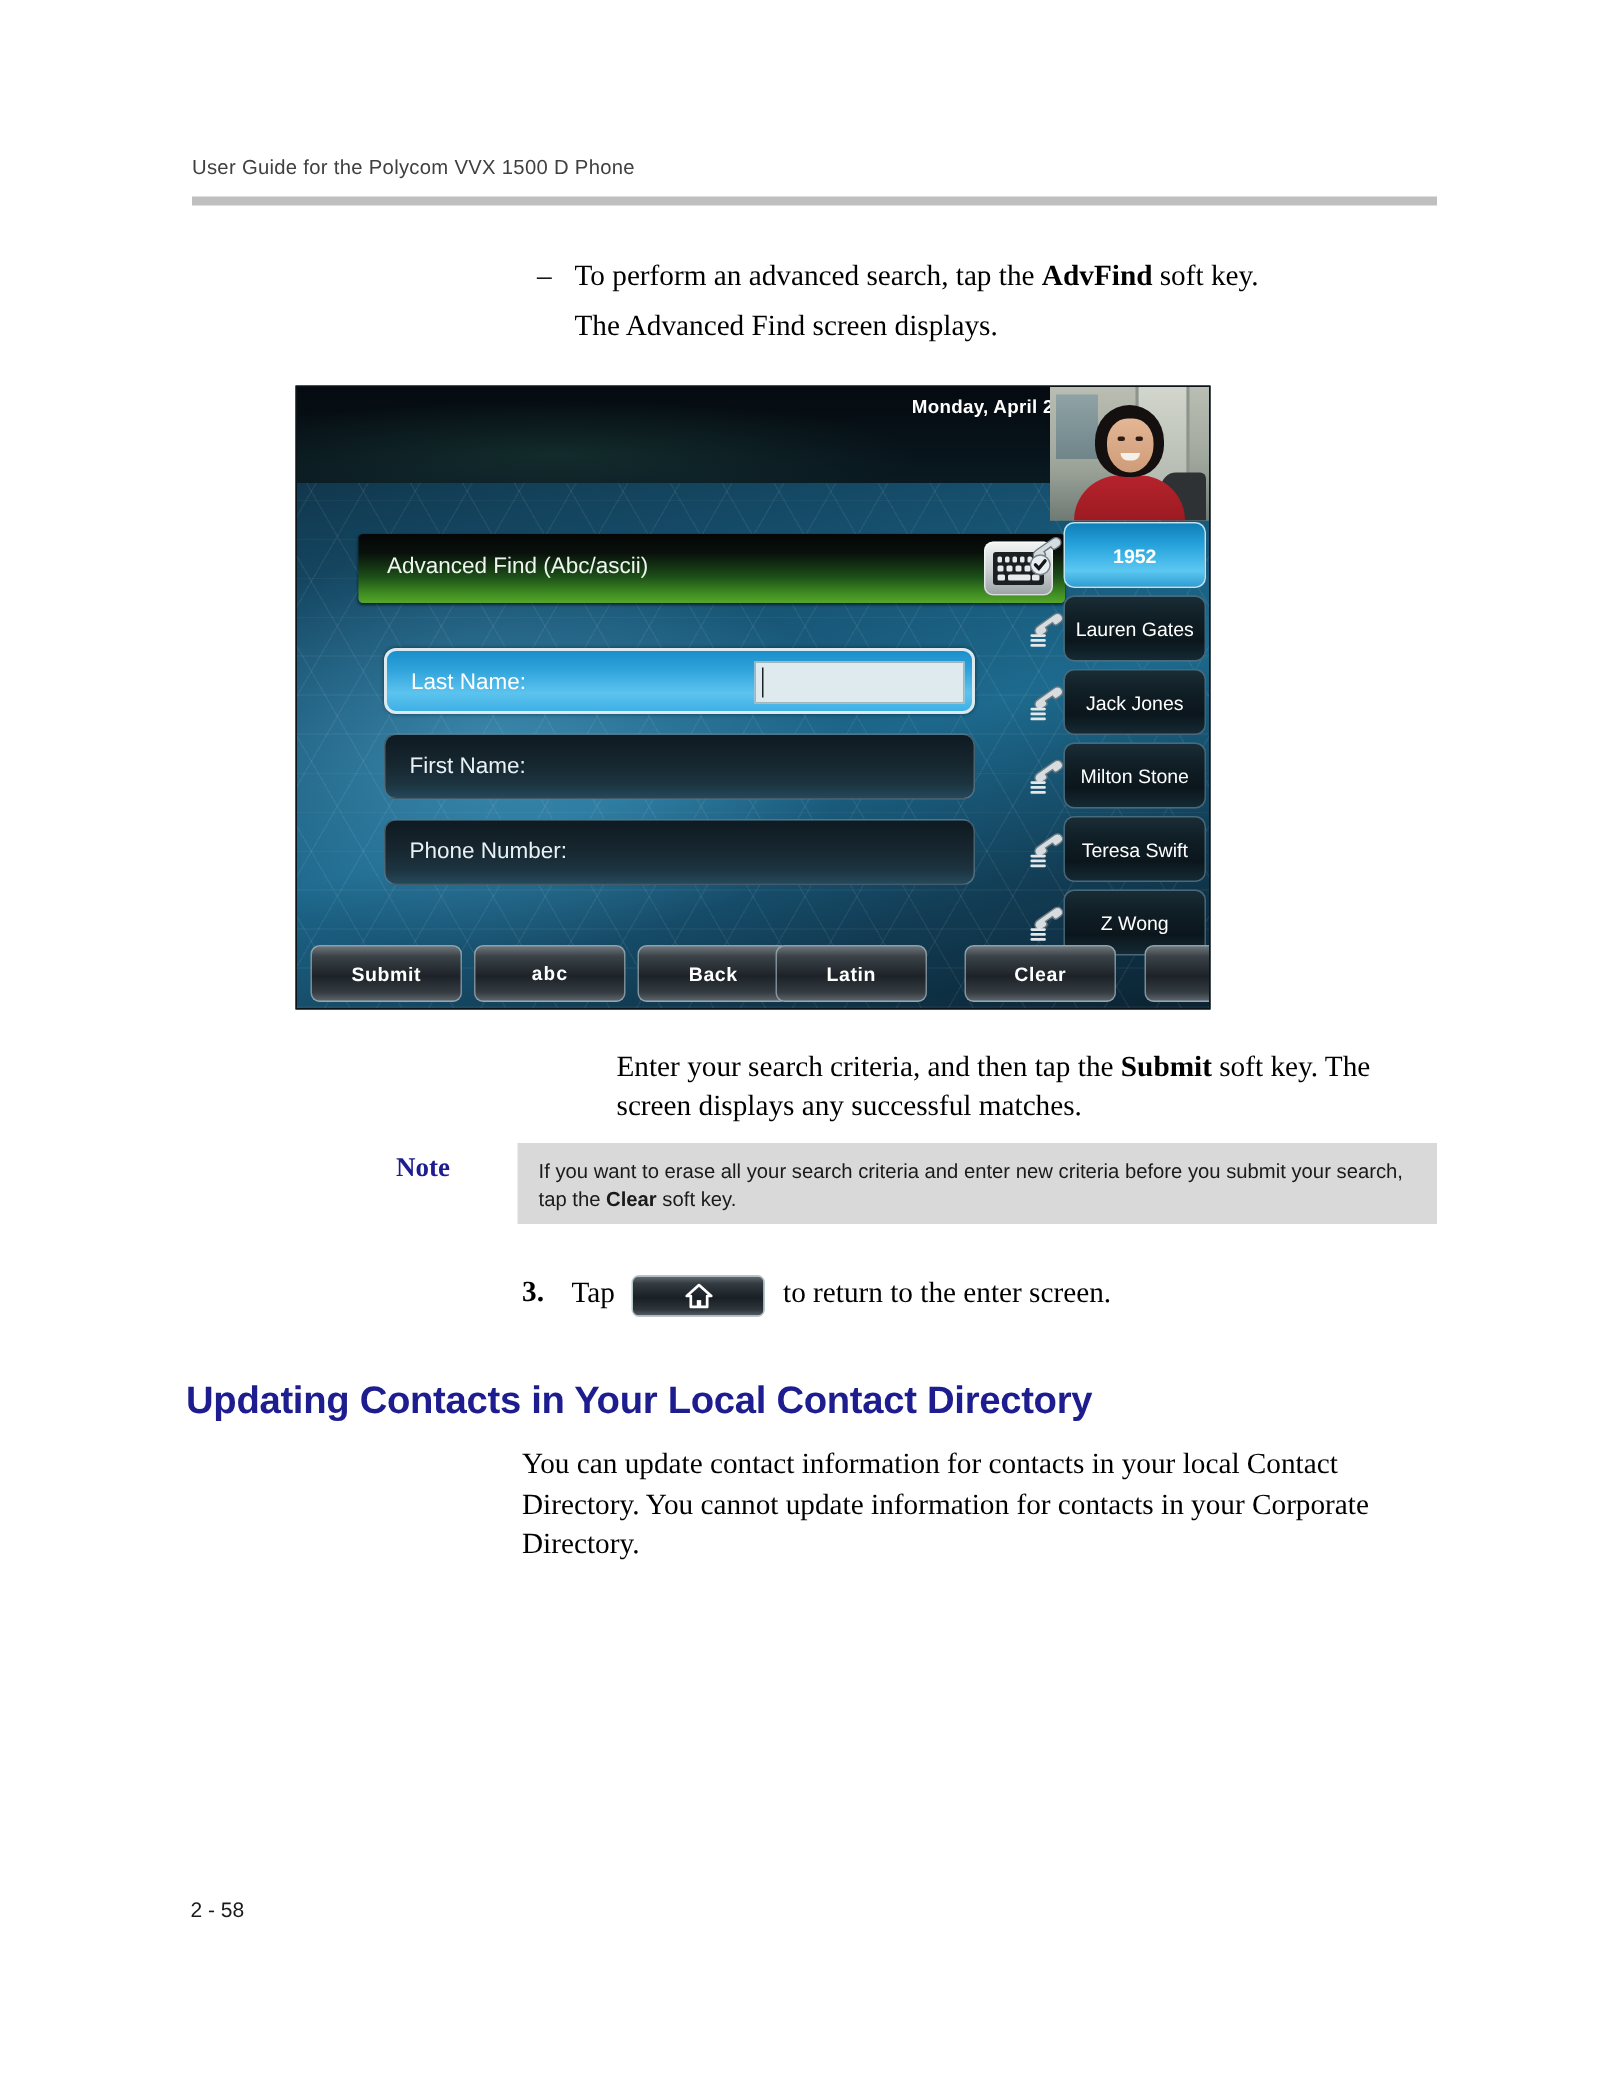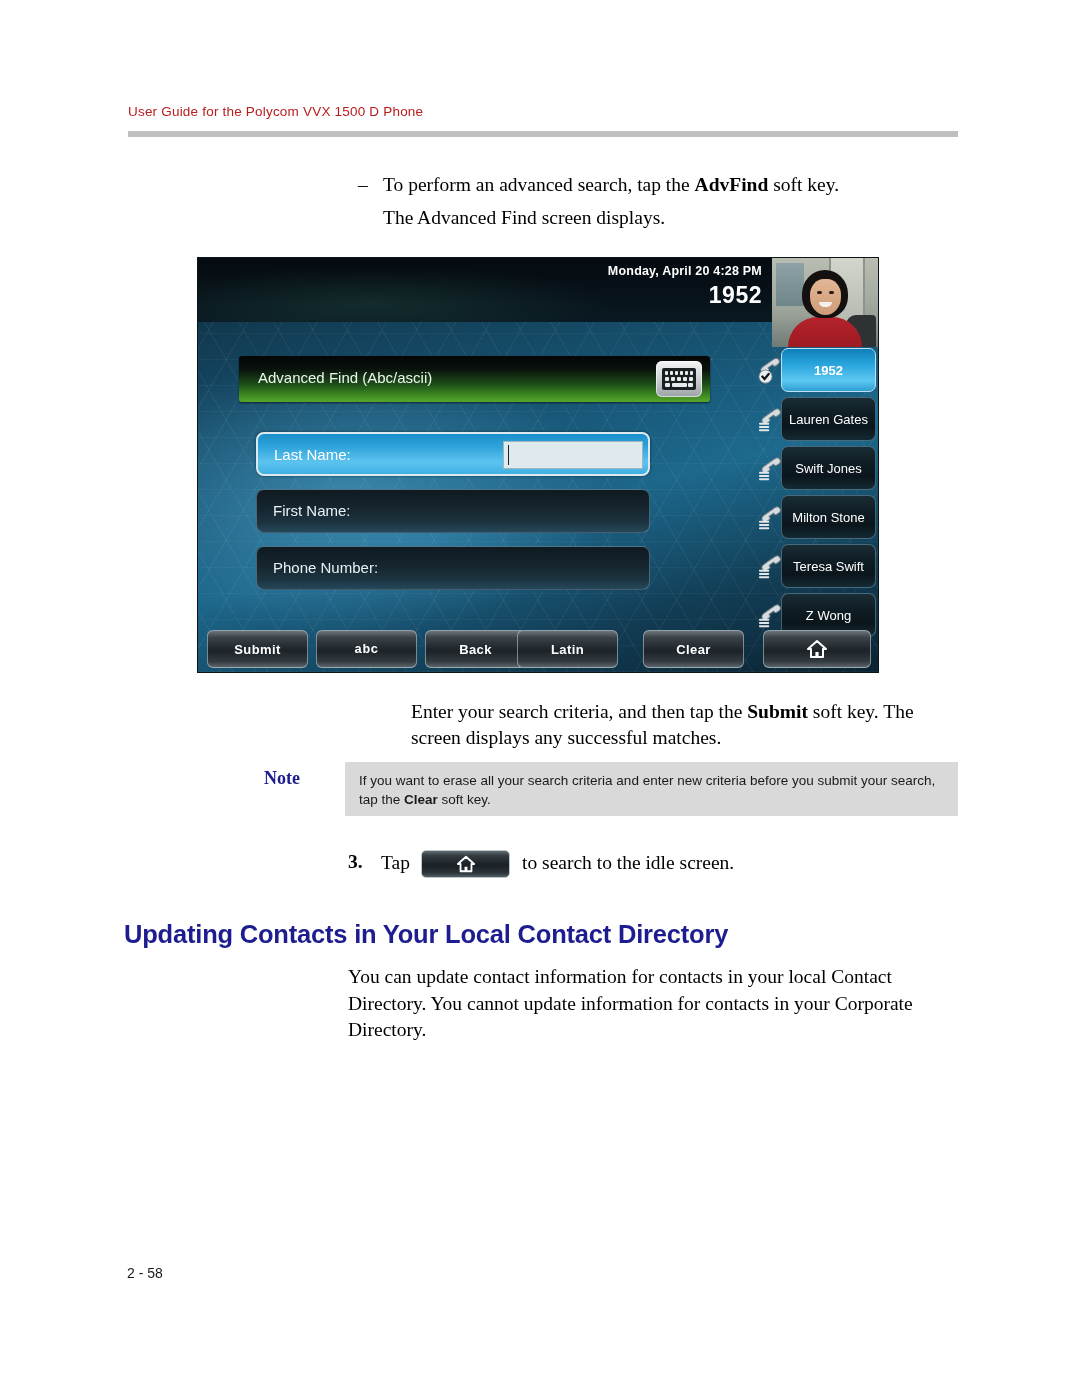--- a/index.html
+++ b/index.html
@@ -17,21 +17,21 @@
   }
 
   
   .doc-header {
     position: absolute;
     left: 128px;
     top: 104px;
     font-family: "Liberation Sans", sans-serif;
     font-size: 13.5px;
     letter-spacing: .2px;
-    color: #b91c1c;
+    color: #404040;
     white-space: nowrap;
   }
   .header-rule {
     position: absolute;
     left: 128px;
     top: 131px;
     width: 830px;
     height: 6px;
     background: #bfbfbf;
   }
@@ -55,21 +55,21 @@
     top: 0;
     font-size: 19.5px;
   }
   .bold { font-weight: bold; }
 
   
   .phone-shot {
     position: absolute;
     left: 197px;
     top: 257px;
-    width: 682px;
+    width: 610px;
     height: 416px;
     background: #0c1b24;
     overflow: hidden;
     border: 1px solid #0a1419;
     box-sizing: border-box;
     font-family: "Liberation Sans", sans-serif;
   }
   
   .wallpaper {
     position: absolute;
@@ -603,21 +603,21 @@
     </div>
 
     <div class="line-key">
       <svg class="handset-icon" viewBox="0 0 32 32">
         <g transform="rotate(-35 16 16)">
           <path d="M9 9 c5 0 10 0 14 0 c2.6 0 4.2 1.6 4.2 3.6 c0 2-1.7 3.4-3.6 3.4 l-2.4 0 c-1.4 0-2.2-.7-2.2-1.8 l0-1.2 l-6 0 l0 1.2 c0 1.1-.9 1.8-2.3 1.8 l-2.3 0 c-2 0-3.6-1.4-3.6-3.4 C4.8 10.6 6.4 9 9 9 z" fill="#d6dde0" stroke="#6e7a80" stroke-width="1"></path>
         </g>
         <path d="M2 21 h9 M2 24.5 h9 M2 28 h9" stroke="#e2e8ea" stroke-width="2" stroke-linecap="round" fill="none"></path>
       </svg>
       <div class="lk-btn idle">
-        <span class="lk-label">Swift Jones</span>
+        <span class="lk-label">Jack Jones</span>
       </div>
     </div>
 
     <div class="line-key">
       <svg class="handset-icon" viewBox="0 0 32 32">
         <g transform="rotate(-35 16 16)">
           <path d="M9 9 c5 0 10 0 14 0 c2.6 0 4.2 1.6 4.2 3.6 c0 2-1.7 3.4-3.6 3.4 l-2.4 0 c-1.4 0-2.2-.7-2.2-1.8 l0-1.2 l-6 0 l0 1.2 c0 1.1-.9 1.8-2.3 1.8 l-2.3 0 c-2 0-3.6-1.4-3.6-3.4 C4.8 10.6 6.4 9 9 9 z" fill="#d6dde0" stroke="#6e7a80" stroke-width="1"></path>
         </g>
         <path d="M2 21 h9 M2 24.5 h9 M2 28 h9" stroke="#e2e8ea" stroke-width="2" stroke-linecap="round" fill="none"></path>
       </svg>
@@ -685,18 +685,18 @@
 </div>
 
 <div class="step-num">3.</div>
 <div class="step-tap">Tap</div>
 <div class="inline-home-btn">
   <svg width="22" height="20" viewBox="0 0 24 22">
     <path d="M12 3 L3 11 h3 v8 h12 v-8 h3 z" fill="none" stroke="#ffffff" stroke-width="2" stroke-linejoin="round"></path>
     <rect x="10.4" y="14" width="3.2" height="5" fill="#ffffff"></rect>
   </svg>
 </div>
-<div class="step-tail">to search to the idle screen.</div>
+<div class="step-tail">to return to the enter screen.</div>
 
 <div class="section-heading">Updating Contacts in Your Local Contact Directory</div>
 <div class="body-para">You can update contact information for contacts in your local Contact Directory. You cannot update information for contacts in your Corporate Directory.</div>
 
 <div class="footer-page">2 - 58</div>
 
 </body></html>

